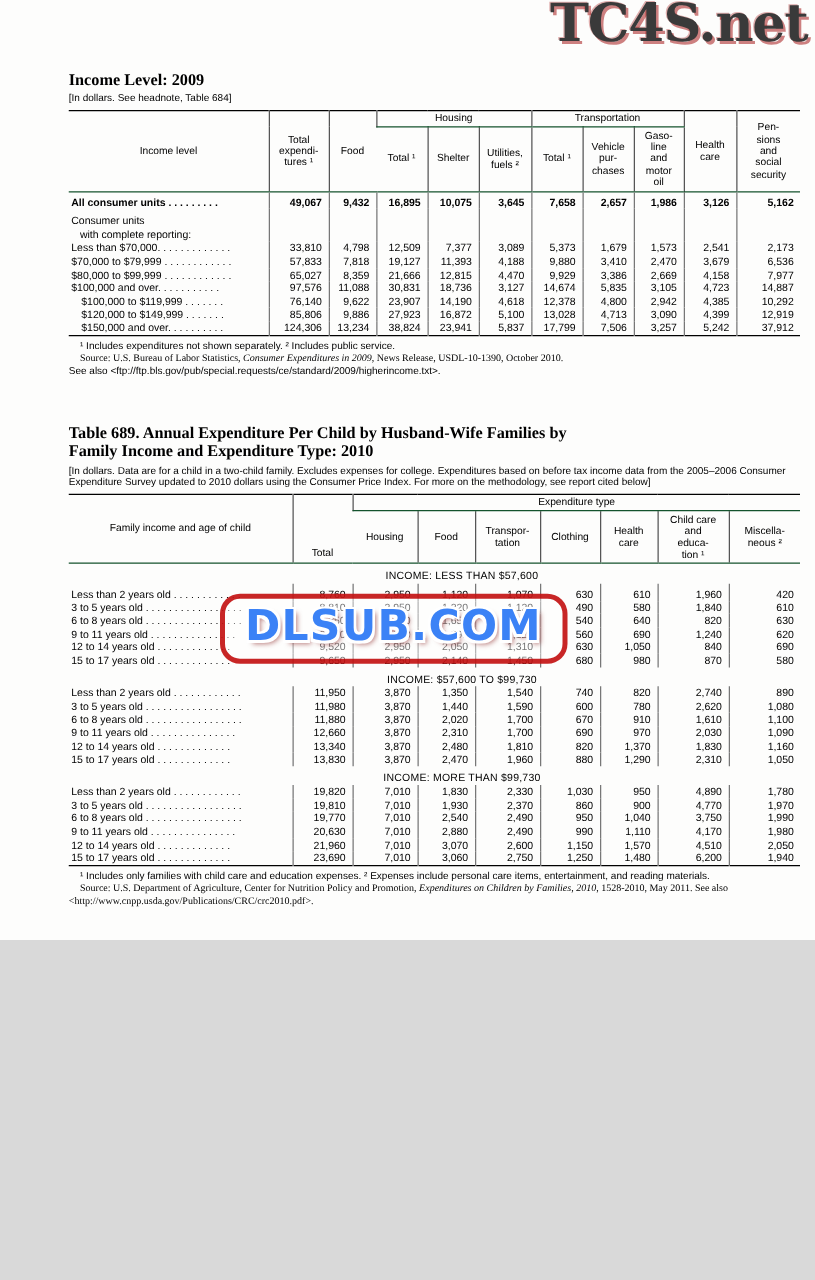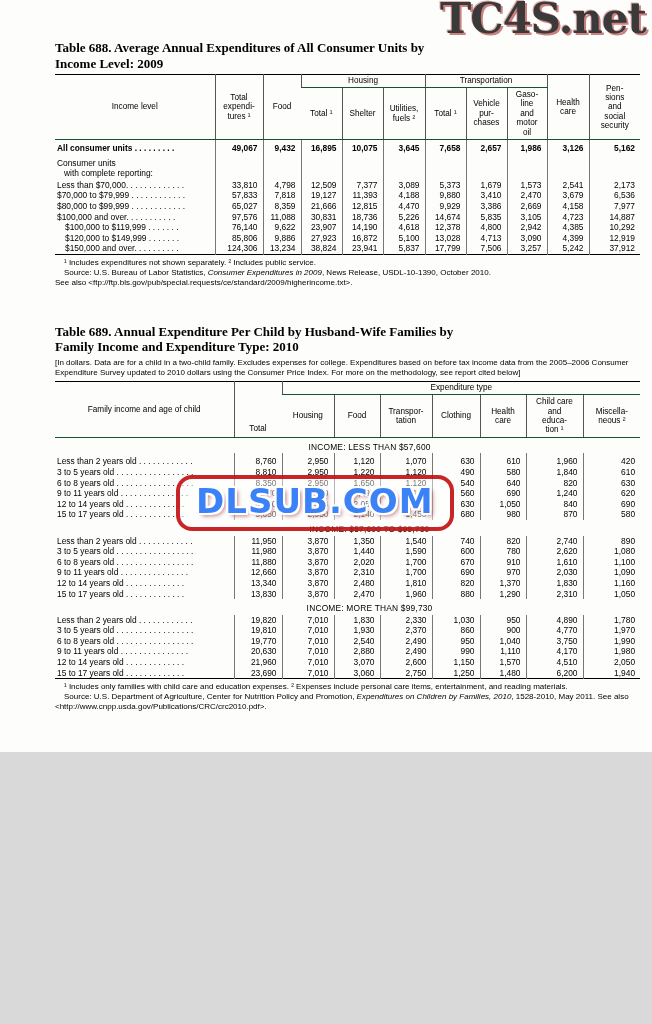--- a/index.html
+++ b/index.html
@@ -50,21 +50,21 @@
   table.data tr.bold td { font-weight: bold; }
   table.data tr.section td { padding-top: 4px; padding-bottom: 1px; }
   table.data tr.first-data td { padding-top: 3px; }
   table.data td.group-cell {
     border-left: none; text-align: center; padding: 4px 0 1px 44px;
     letter-spacing: 0.2px;
   }
 
   .fn { font-size: 8px; line-height: 10px; margin: 3px 0 0 0; }
   .fn-indent { text-indent: 9px; }
-  .src { font-size: 8px; line-height: 10px; margin: 0; text-indent: 9px; }
+  .src { font-size: 8px; line-height: 10px; margin: 0; text-indent: 9px; font-family: Liberation Serif, serif; }
   .src .it, .fhead .it { font-style: italic; }
   .see { font-size: 8px; line-height: 10px; margin: 0; }
   .section-gap { height: 36px; }
 
   .footer-head {
     position: absolute; right: 12px; top: 1029px;
     font-family: "Liberation Serif", serif; font-size: 10.5px;
     white-space: nowrap;
   }
   .footer-page { font-weight: bold; font-size: 11px; margin-left: 10px; }
@@ -106,23 +106,24 @@
 <body>
 
 <div class="page">
 
   <div class="wm-top">TC4S.net</div>
 
   <div class="content">
 
     <section>
       <h2 class="tbl-title">
-        <span>Table 688. Average Annual Expenditures of All Consumer Units by</span><br>
+        <br>
         <span>Income Level: 2009</span>
       </h2>
+      <p class="tbl-note">[In dollars. See headnote, Table 684]</p>
 
       <table class="data">
         <colgroup>
           <col style="width:160px">
             <col style="width:48px">
             <col style="width:38px">
           <col style="width:41px">
             <col style="width:41px">
             <col style="width:42px">
           <col style="width:41px">
@@ -230,21 +231,21 @@
               <td class="num">2,669</td>
               <td class="num">4,158</td>
               <td class="num">7,977</td>
             </tr>
             <tr>
               <td class="stub">$100,000 and over. . . . . . . . . . .</td>
               <td class="num">97,576</td>
               <td class="num">11,088</td>
               <td class="num">30,831</td>
               <td class="num">18,736</td>
-              <td class="num">5,226</td>
+              <td class="num">3,127</td>
               <td class="num">14,674</td>
               <td class="num">5,835</td>
               <td class="num">3,105</td>
               <td class="num">4,723</td>
               <td class="num">14,887</td>
             </tr>
             <tr>
               <td class="stub indent">$100,000 to $119,999 . . . . . . .</td>
               <td class="num">76,140</td>
               <td class="num">9,622</td>

